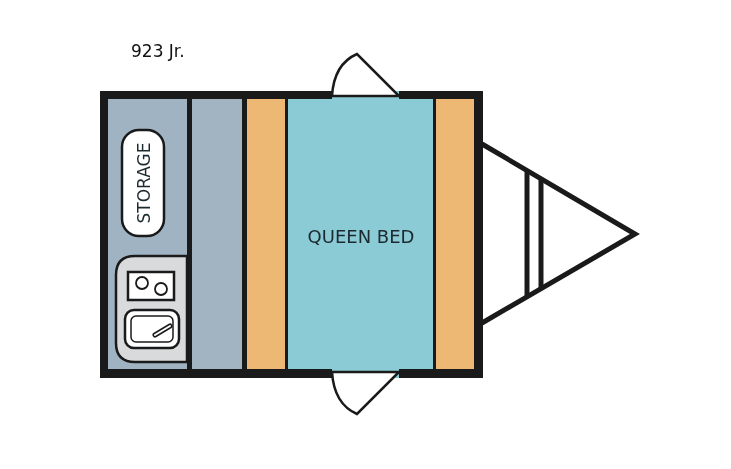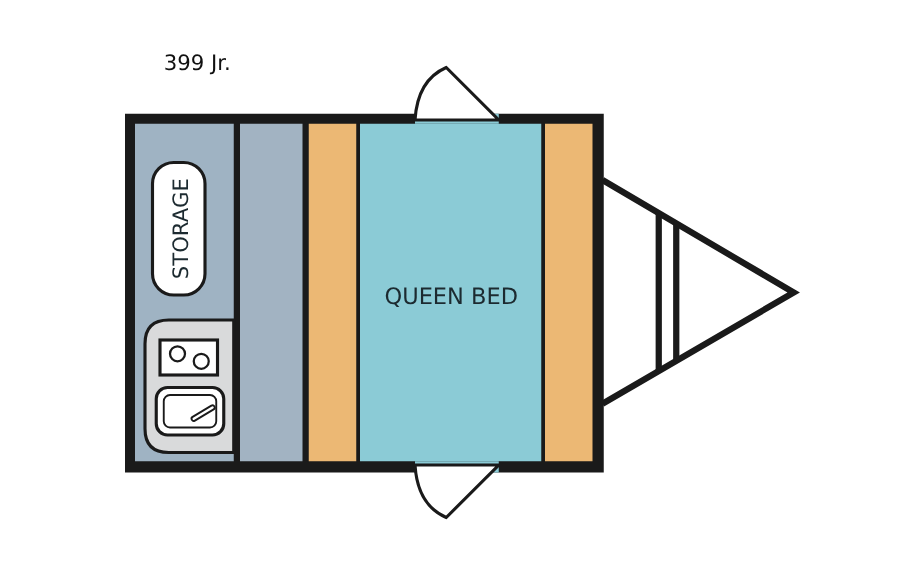--- a/index.html
+++ b/index.html
@@ -4,21 +4,21 @@
 <style>
   html, body { margin: 0; padding: 0; background: #ffffff; }
   body { width: 731px; height: 469px; position: relative; overflow: hidden; font-family: "DejaVu Sans", sans-serif; }
   .title { position: absolute; left: 131px; top: 41px; font-size: 17px; color: #111; font-family: "DejaVu Sans", sans-serif; }
   svg { position: absolute; left: 0; top: 0; }
   .lbl { font-family: "DejaVu Sans", sans-serif; fill: #1c2a30; }
 </style>
 </head>
 <body>
 
-<div class="title">399 Jr.</div>
+<div class="title">923 Jr.</div>
 
 <svg width="731" height="469" viewBox="0 0 731 469">
 
   <g fill="none" stroke="#1a1a1a" stroke-width="5" stroke-linejoin="miter">
     <polyline points="482,144 635,234 482,323"></polyline>
     <line x1="527" y1="170" x2="527" y2="297"></line>
     <line x1="541" y1="178" x2="541" y2="289"></line>
   </g>
 
   <rect x="100" y="91" width="383" height="287" fill="#1a1a1a"></rect>

